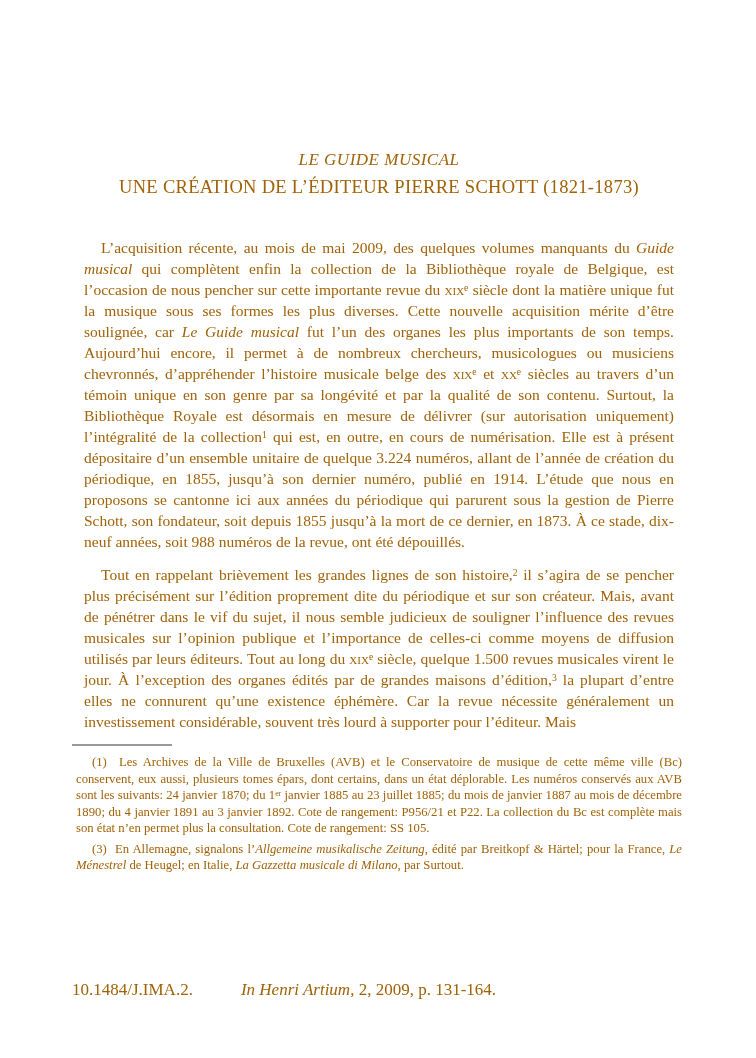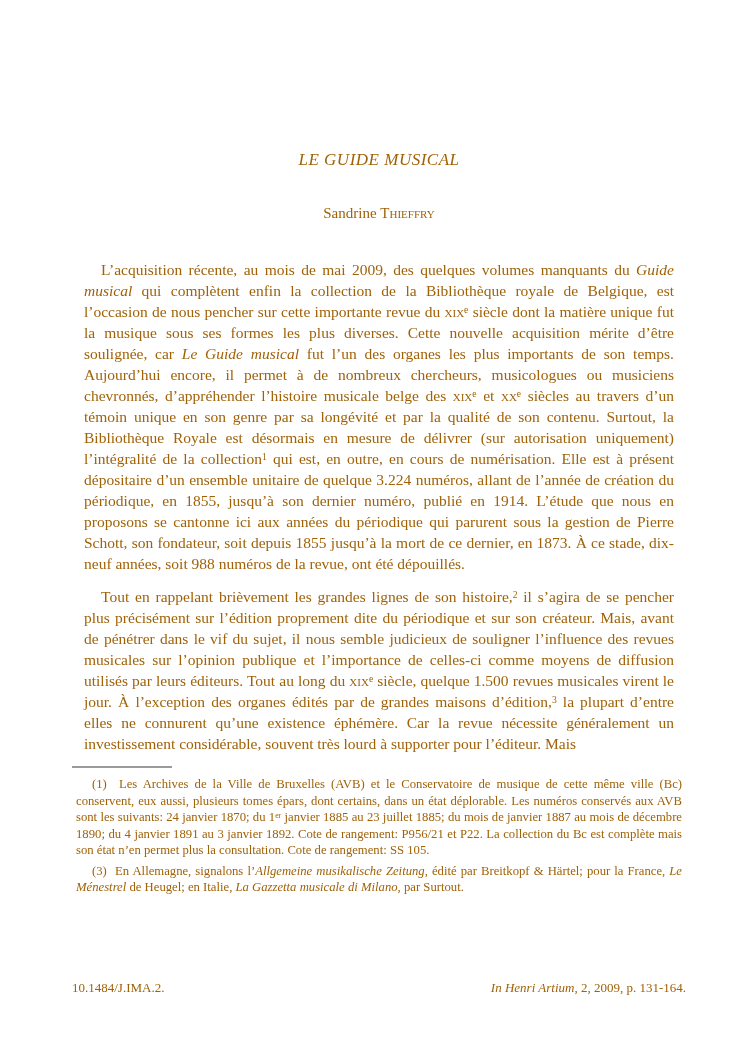--- a/index.html
+++ b/index.html
@@ -21,30 +21,30 @@
   .body-text { margin-top:37px; font-size:15.5px; line-height:21px; text-align:justify; }
   .body-text p { margin:12px; text-indent:17px; }
   .s-i  { font-style:italic; }
   .s-sc { font-variant:small-caps; }
   .s-sup { font-size:62%; position:relative; top:-0.42em; line-height:0; }
   .footnote-rule { width:100px; border:0; border-top:2px solid #9a9a9a; margin:8px 0 8px; }
   .footnotes { font-size:12.7px; line-height:16.5px; text-align:justify; }
   .footnotes p { margin:4px; text-indent:16px; }
   .footer {
     position:absolute; left:72px; right:70px; top:980px;
-    display:flex; justify-content:space-between; align-items:baseline; font-size:13px;
+    display:flex; align-items:baseline; font-size:17px;gap:48px;
   }
 </style>
 </head>
 <body>
 
 <div class="page">
   <div class="content">
     <h1 class="title-line1">LE GUIDE MUSICAL</h1>
-    <div class="author"><span>Sandrine </span><span class="s-sc">Thieffry</span></div>
+    <h2 class="title-line2">UNE CRÉATION DE L’ÉDITEUR PIERRE SCHOTT (1821-1873)</h2>
     <div class="body-text">
         <p><span>L’acquisition récente, au mois de mai 2009, des quelques volumes manquants du </span><span class="s-i">Guide musical</span><span> qui complètent enfin la collection de la Bibliothèque royale de Belgique, est l’occasion de nous pencher sur cette importante revue du </span><span class="s-sc">xix</span><span class="s-sup">e</span><span> siècle dont la matière unique fut la musique sous ses formes les plus diverses. Cette nouvelle acquisition mérite d’être soulignée, car </span><span class="s-i">Le Guide musical</span><span> fut l’un des organes les plus importants de son temps. Aujourd’hui encore, il permet à de nombreux chercheurs, musicologues ou musiciens chevronnés, d’appréhender l’histoire musicale belge des </span><span class="s-sc">xix</span><span class="s-sup">e</span><span> et </span><span class="s-sc">xx</span><span class="s-sup">e</span><span> siècles au travers d’un témoin unique en son genre par sa longévité et par la qualité de son contenu. Surtout, la Bibliothèque Royale est désormais en mesure de délivrer (sur autorisation uniquement) l’intégralité de la collection</span><span class="s-sup">1</span><span> qui est, en outre, en cours de numérisation. Elle est à présent dépositaire d’un ensemble unitaire de quelque 3.224 numéros, allant de l’année de création du périodique, en 1855, jusqu’à son dernier numéro, publié en 1914. L’étude que nous en proposons se cantonne ici aux années du périodique qui parurent sous la gestion de Pierre Schott, son fondateur, soit depuis 1855 jusqu’à la mort de ce dernier, en 1873. À ce stade, dix-neuf années, soit 988 numéros de la revue, ont été dépouillés.</span></p>
         <p><span>Tout en rappelant brièvement les grandes lignes de son histoire,</span><span class="s-sup">2</span><span> il s’agira de se pencher plus précisément sur l’édition proprement dite du périodique et sur son créateur. Mais, avant de pénétrer dans le vif du sujet, il nous semble judicieux de souligner l’influence des revues musicales sur l’opinion publique et l’importance de celles-ci comme moyens de diffusion utilisés par leurs éditeurs. Tout au long du </span><span class="s-sc">xix</span><span class="s-sup">e</span><span> siècle, quelque 1.500 revues musicales virent le jour. À l’exception des organes édités par de grandes maisons d’édition,</span><span class="s-sup">3</span><span> la plupart d’entre elles ne connurent qu’une existence éphémère. Car la revue nécessite généralement un investissement considérable, souvent très lourd à supporter pour l’éditeur. Mais</span></p>
       </div>
     <hr class="footnote-rule">
     <div class="footnotes">
         <p><span>(1)&nbsp; Les Archives de la Ville de Bruxelles (AVB) et le Conservatoire de musique de cette même ville (Bc) conservent, eux aussi, plusieurs tomes épars, dont certains, dans un état déplorable. Les numéros conservés aux AVB sont les suivants: 24 janvier 1870; du 1</span><span class="s-sup">er</span><span> janvier 1885 au 23 juillet 1885; du mois de janvier 1887 au mois de décembre 1890; du 4 janvier 1891 au 3 janvier 1892. Cote de rangement: P956/21 et P22. La collection du Bc est complète mais son état n’en permet plus la consultation. Cote de rangement: SS 105.</span></p>
         <p><span>(3)&nbsp; En Allemagne, signalons l’</span><span class="s-i">Allgemeine musikalische Zeitung</span><span>, édité par Breitkopf &amp; Härtel; pour la France, </span><span class="s-i">Le Ménestrel</span><span> de Heugel; en Italie, </span><span class="s-i">La Gazzetta musicale di Milano</span><span>, par Surtout.</span></p>
       </div>
   </div>

